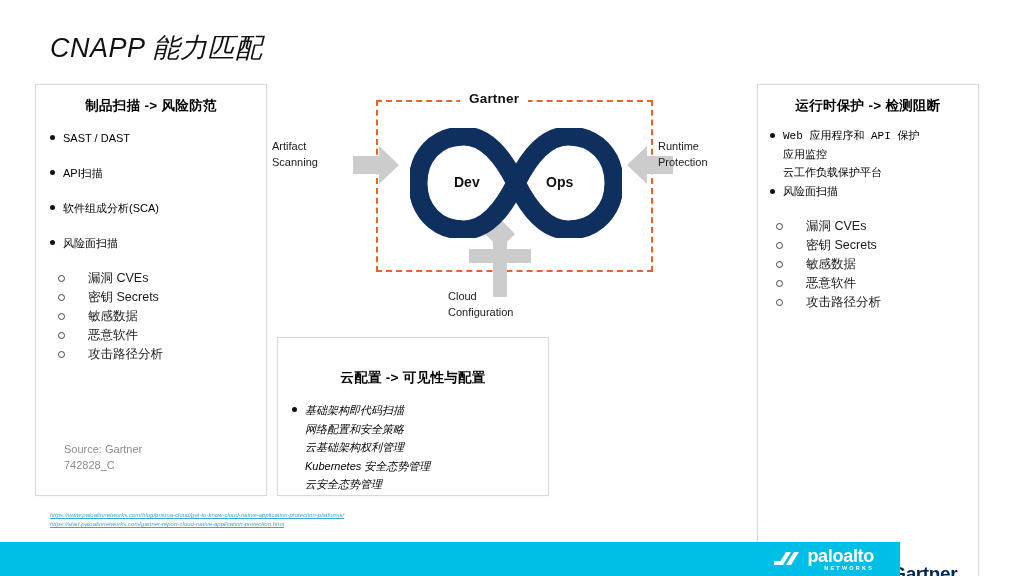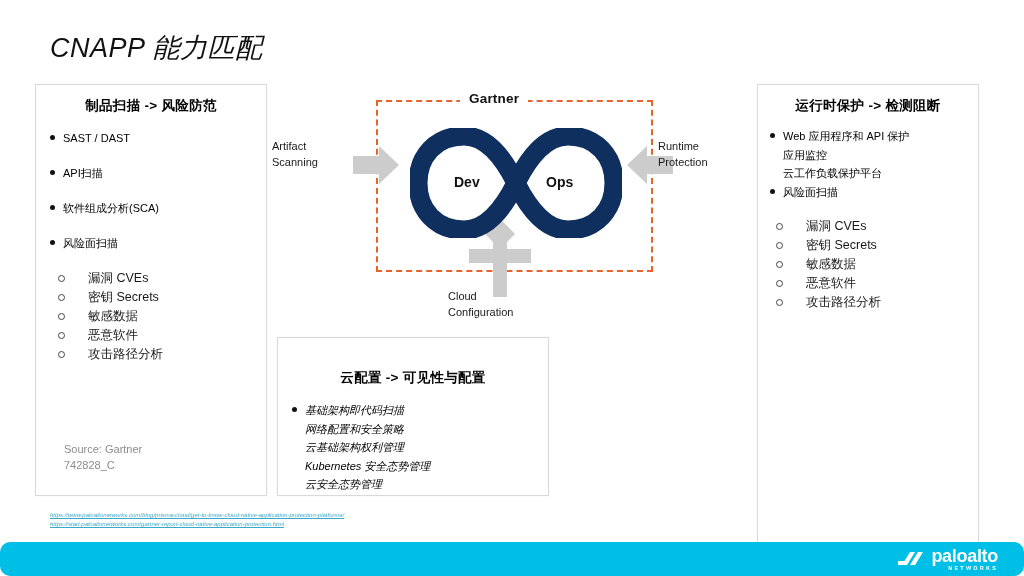--- a/index.html
+++ b/index.html
@@ -79,21 +79,21 @@
     border: 1px solid #444;
     border-radius: 50%;
     background: transparent;
   }
 
   
   #card-left .bullet-row { margin-bottom: 17px; }
 
   
   #card-right .bullets { margin-top: 12px; padding-left: 12px; }
-  #card-right .bullet-row { margin-bottom: 0px; line-height: 18.5px; }
+  #card-right .bullet-row { margin-bottom: 0px; line-height: 18.5px; font-family: Liberation Mono, monospace; }
   #card-right .bullet-row + .bullet-row { margin-top: 0px; }
   #card-right .subitems { margin-top: 16px; padding-left: 18px; }
 
   
   #card-bottom .bullets { margin-top: 14px; padding-left: 14px; font-style: italic; }
   #card-bottom .bullet-row { margin-bottom: 0; line-height: 18.5px; }
 
   .source-block {
     position: absolute;
     left: 28px; bottom: 22px;
@@ -178,23 +178,22 @@
     color: #3aa9c9;
     text-decoration: underline;
     display: block;
     white-space: nowrap;
   }
 
   
   .footer-bar {
     position: absolute;
     left: 0; bottom: 0;
-    width: 1024px; height: 34px;
+    width: 900px; height: 34px;
     background: #00bfe7;
-    border-radius: 10px;
   }
   .pan-logo {
     position: absolute;
     right: 26px; top: 5px;
     display: flex;
     align-items: center;
     gap: 7px;
   }
   .pan-mark { width: 26px; height: 20px; }
   .pan-text-wrap { display: flex; flex-direction: column; line-height: 1; }

